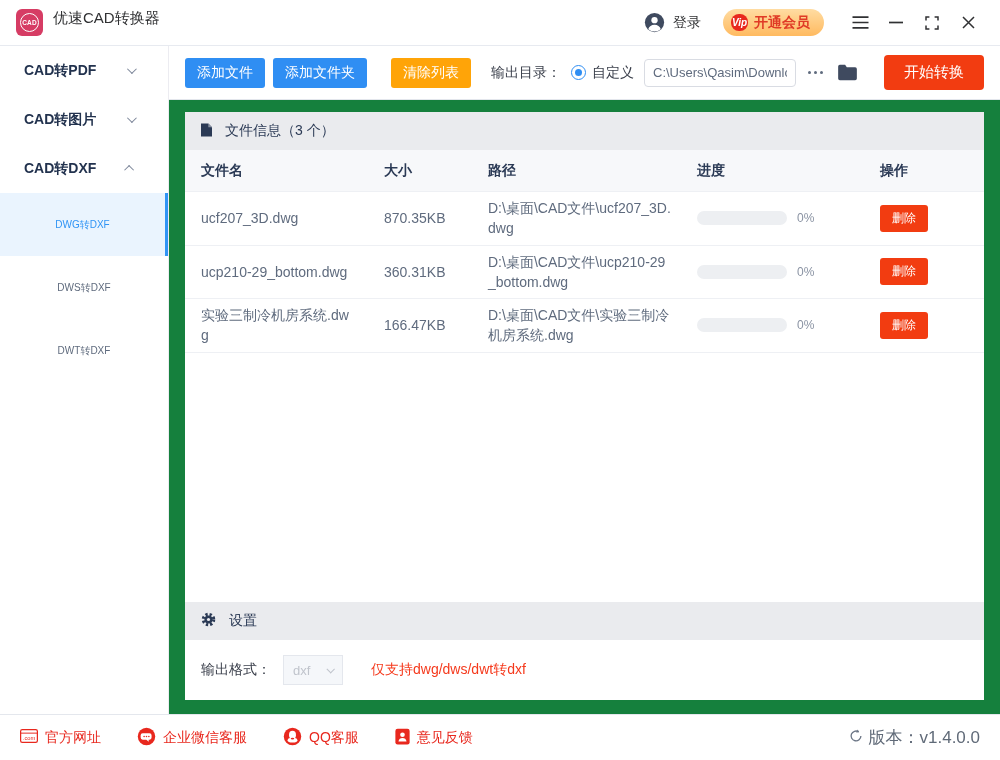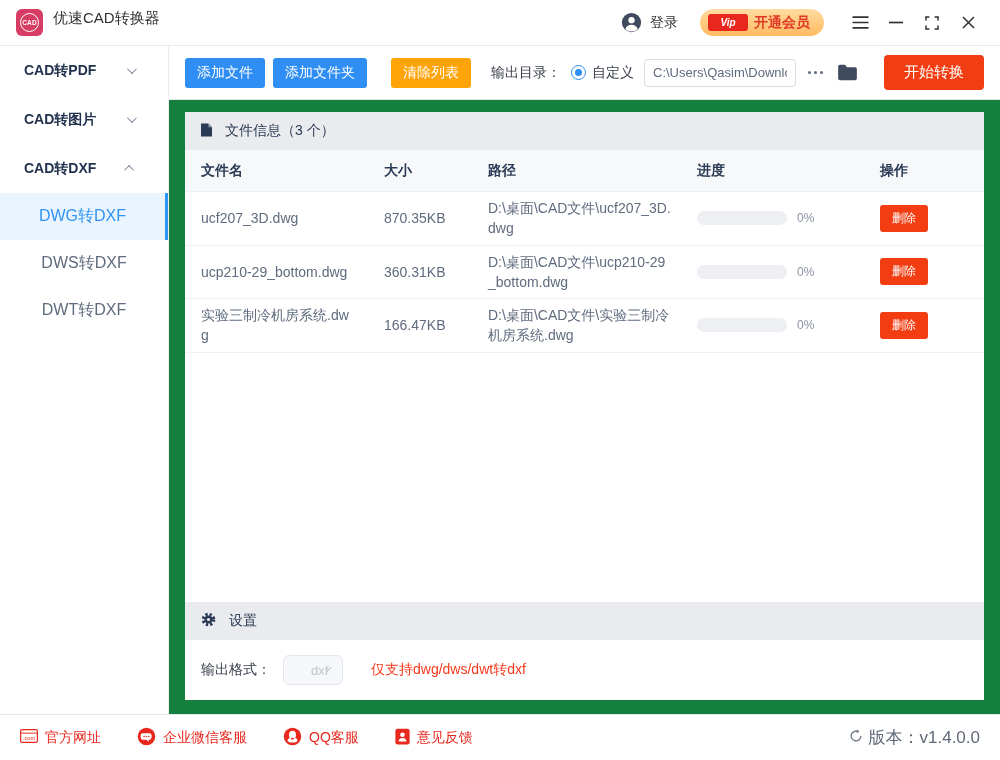--- a/index.html
+++ b/index.html
@@ -15,34 +15,34 @@
   .logo-circle { width:19px; height:19px; border:1.3px solid #fff; border-radius:50%; display:flex; align-items:center; justify-content:center; }
   .logo-txt { font-size:6.5px; font-weight:bold; color:#fff; letter-spacing:.2px; }
   .app-title { font-size:15px; color:#303133; }
   .title-right { display:flex; align-items:center; }
   .user-icon { display:flex; margin-right:8px; cursor:pointer; }
   .login { font-size:14px; color:#303133; cursor:pointer; margin-right:22px; }
   .vip-pill { display:flex; align-items:center; gap:6px; border:none; cursor:pointer;
               background:linear-gradient(180deg,#ffdca2 0%,#ffba60 100%); border-radius:14px;
               height:27px; padding:0 14px 0 8px; }
   .vip-badge { background:#e8281e; color:#fff; font-size:10px; font-weight:bold; font-style:italic;
-               width:40px; height:17px; border-radius:3px; display:flex; align-items:center; justify-content:center; }
+               width:17px; height:17px; border-radius:8px; display:flex; align-items:center; justify-content:center; }
   .vip-label { color:#e03a26; font-size:14px; font-weight:bold; }
   .win-btns { display:flex; align-items:center; margin-left:18px; }
   .win-btn { width:36px; height:32px; display:flex; align-items:center; justify-content:center; cursor:pointer; }
 
   
   .app-body { flex:1 1 auto; display:flex; min-height:0; }
   .sidebar { width:169px; flex:0 0 169px; background:#fff; border-right:1px solid #ececf1; }
   .side-group { height:49px; display:flex; align-items:center; padding:0 34px 0 24px; cursor:pointer; }
   .side-group-label { font-size:14px; font-weight:bold; color:#22324e; }
   .chev { width:7px; height:7px; border-right:1.6px solid #7c8699; border-bottom:1.6px solid #7c8699; margin-left:auto; }
   .chev.down { transform:rotate(45deg) translateY(-2px); }
   .chev.up { transform:rotate(-135deg) translateY(-2px); }
-  .side-sub { height:47px; display:flex; align-items:center; justify-content:center; font-size:16px; color:#5f6b7e; cursor:pointer; }
+  .side-sub { height:63px; display:flex; align-items:center; justify-content:center; font-size:10px; color:#5f6b7e; cursor:pointer; }
   .side-sub.active { background:#eaf4fe; color:#3094f5; border-right:3px solid #3094f5; }
 
   .main { flex:1 1 auto; display:flex; flex-direction:column; background:#15803d; min-width:0; }
 
   
   .toolbar { height:54px; flex:0 0 54px; background:#fff; border-bottom:1px solid #e3e6ec;
              display:flex; align-items:center; padding:0 16px; }
   .btn { border:none; border-radius:3px; color:#fff; font-size:14px; padding:6px 12px; cursor:pointer;
          font-family:inherit; }
   .btn-blue { background:#2f8ef3; }
@@ -74,22 +74,22 @@
   .cell-path { padding-right:24px; word-break:break-all; line-height:1.45; }
   .cell-progress { display:flex; align-items:center; gap:10px; }
   .pbar { width:90px; height:14px; border-radius:7px; background:#edeff2; overflow:hidden; }
   .pfill { height:100%; width:0; background:#2f8ef3; }
   .plabel { font-size:12px; color:#8a93a3; }
   .btn-del { background:#f23c11; font-size:12px; padding:5px 12px; border-radius:3px; }
   .tfiller { flex:1 1 auto; background:#fff; }
 
   .settings-body { height:60px; flex:0 0 60px; background:#fff; display:flex; align-items:center; padding:0 16px; }
   .fmt-label { font-size:14px; font-weight:normal; color:#3a3f4b; }
-  .fmt-select { width:60px; height:30px; margin-left:12px; background:#f5f7fa; border:1px solid #e4e7ed; border-radius:6px;
-                display:flex; align-items:center; justify-content:space-between; padding:0 27px; }
+  .fmt-select { width:60px; height:30px; margin-left:12px; background:#f5f7fa; border:1px solid #e4e7ed; border-radius:0;
+                display:flex; align-items:center; justify-content:space-between; padding:0 9px; }
   .fmt-value { font-size:13px; color:#c0c4cc; }
   .fmt-chev { width:6px; height:6px; border-right:1.4px solid #c0c4cc; border-bottom:1.4px solid #c0c4cc; transform:rotate(45deg) translateY(-1px); }
   .fmt-hint { margin-left:28px; font-size:14px; color:#f5391c; }
 
   
   .footer { height:46px; flex:0 0 46px; background:#fff; border-top:1px solid #e4e7ed;
             display:flex; align-items:center; padding:0 20px; }
   .flink { display:flex; align-items:center; gap:7px; color:#e8281e; font-size:14px; cursor:pointer; margin-right:36px; }
   .version { margin-left:auto; display:flex; align-items:center; gap:6px; color:#606a78; font-size:17px; }
 </style>

